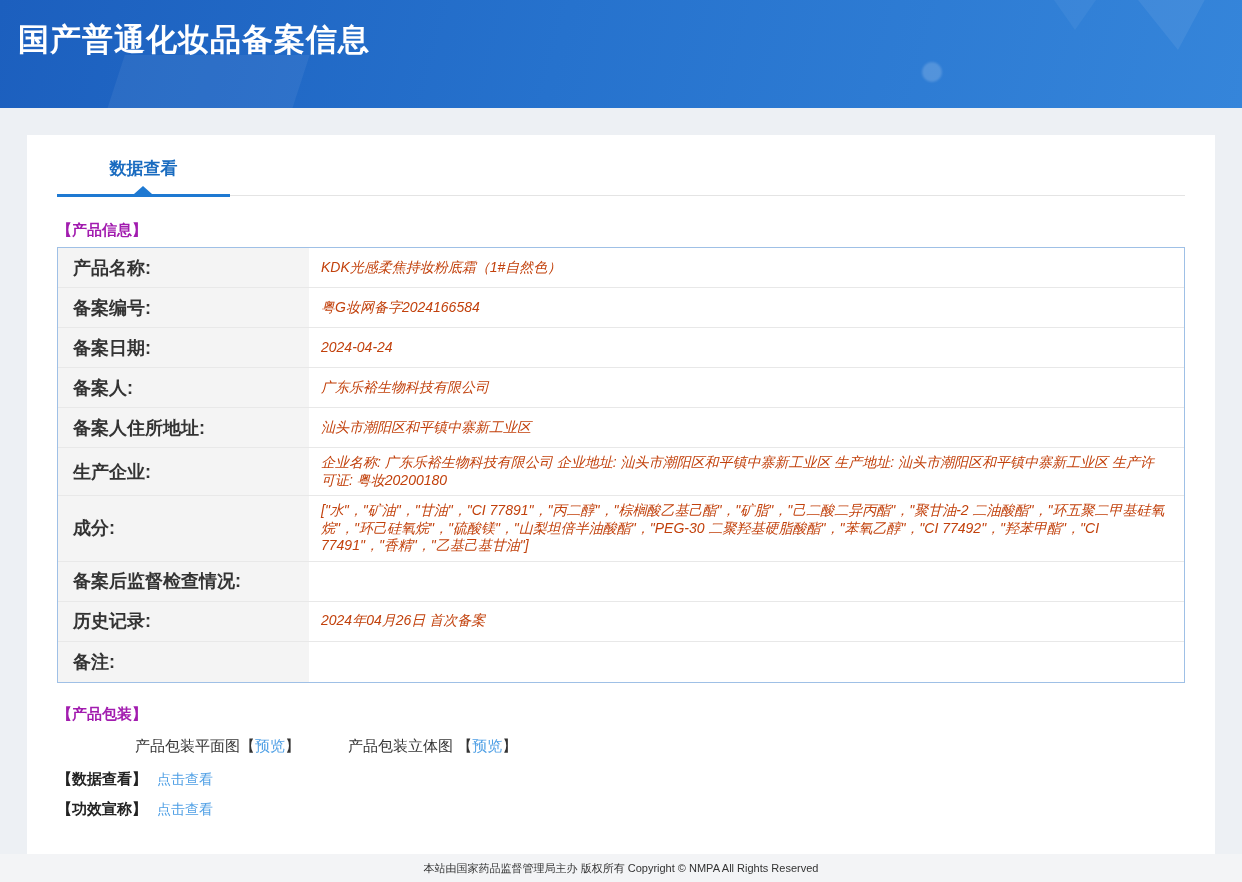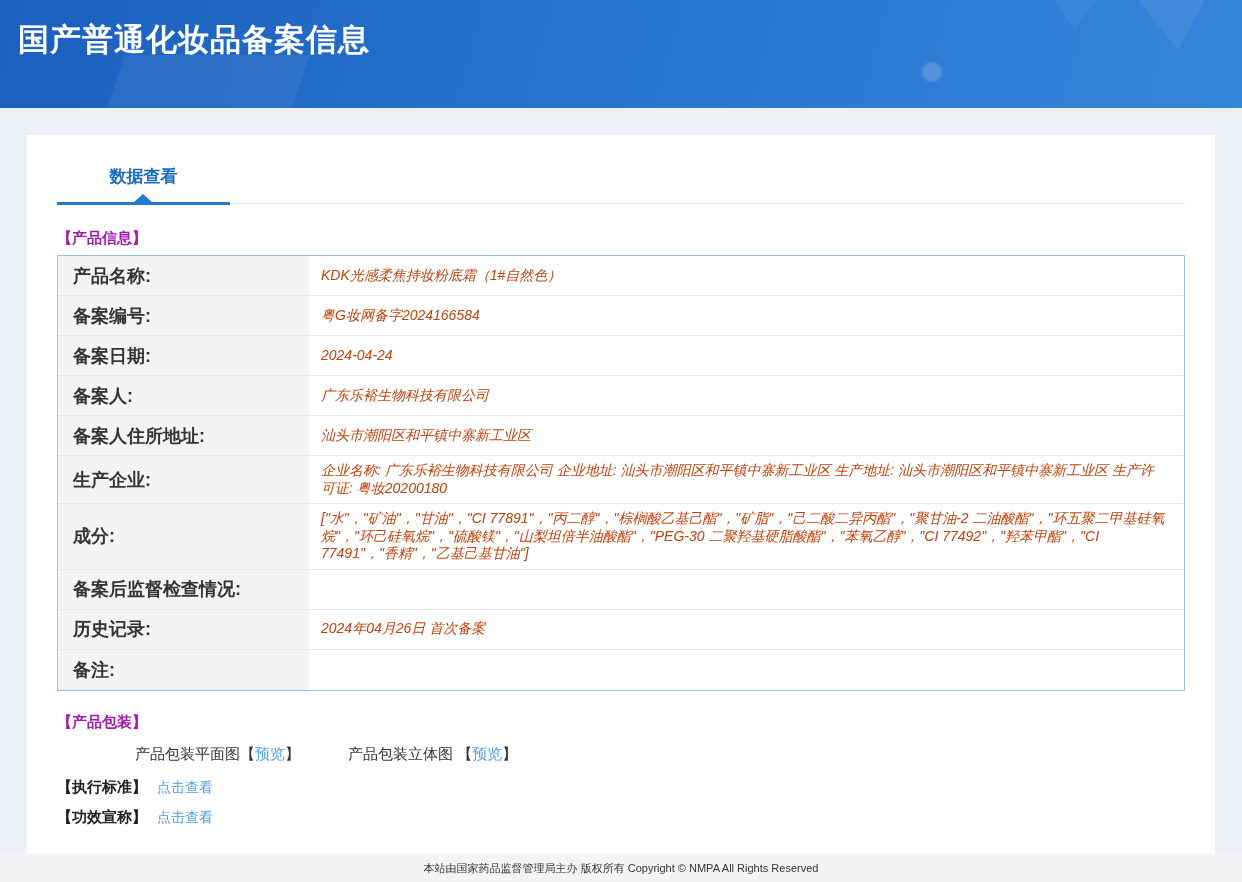--- a/index.html
+++ b/index.html
@@ -17,21 +17,21 @@
     background:rgba(255,255,255,0.06); transform:skewX(-18deg); }
   .deco-circle { position:absolute; left:922px; top:62px; width:20px; height:20px;
     border-radius:50%; background:rgba(255,255,255,0.18); filter:blur(1px); }
   .deco-tri1 { position:absolute; left:1130px; top:-10px; width:80px; height:60px;
     background:rgba(255,255,255,0.07); clip-path:polygon(0 0,100% 0,60% 100%); }
   .deco-tri2 { position:absolute; left:1040px; top:-20px; width:70px; height:50px;
     background:rgba(255,255,255,0.05); clip-path:polygon(0 0,100% 0,50% 100%); }
 
   
   .card { margin:27px 27px 0 27px; height:719px; background:#ffffff;
-    padding:30px 30px 0 30px; overflow:hidden; }
+    padding:22px 30px 0 30px; overflow:hidden; }
 
   
   .tabbar { position:relative; border-bottom:1px solid #e4e4e4; }
   .tab { position:relative; display:inline-block; width:173px; text-align:center;
     font-size:17px; font-weight:bold; color:#1a6cc0; padding-bottom:15px; cursor:pointer; }
   .tab-underline { position:absolute; left:0; bottom:-2px; width:173px; height:3px;
     background:#1e79d2; }
   .tab-caret { position:absolute; left:50%; margin-left:-9px; bottom:1px;
     width:0; height:0; border-left:9px solid transparent; border-right:9px solid transparent;
     border-bottom:8px solid #1e79d2; }
@@ -128,21 +128,21 @@
       <div class="tvalue"></div>
     </div>
   </div>
 
   <div class="section-title" style="margin-top:22px;">【产品包装】</div>
   <div class="pack-row">
     <span class="pack-item"><span>产品包装平面图</span><span>【</span><a class="link">预览</a><span>】</span></span><span class="pack-item2"><span>产品包装立体图 </span><span>【</span><a class="link">预览</a><span>】</span></span>
   </div>
 
   <div class="inline-row">
-    <span class="row-head">【执行标准】</span><a class="link">点击查看</a>
+    <span class="row-head">【数据查看】</span><a class="link">点击查看</a>
   </div>
 
   <div class="inline-row">
     <span class="row-head">【功效宣称】</span><a class="link">点击查看</a>
   </div>
 
 </div>
 
 <div class="footer">
   <span>本站由国家药品监督管理局主办 版权所有 Copyright © NMPA All Rights Reserved</span>

